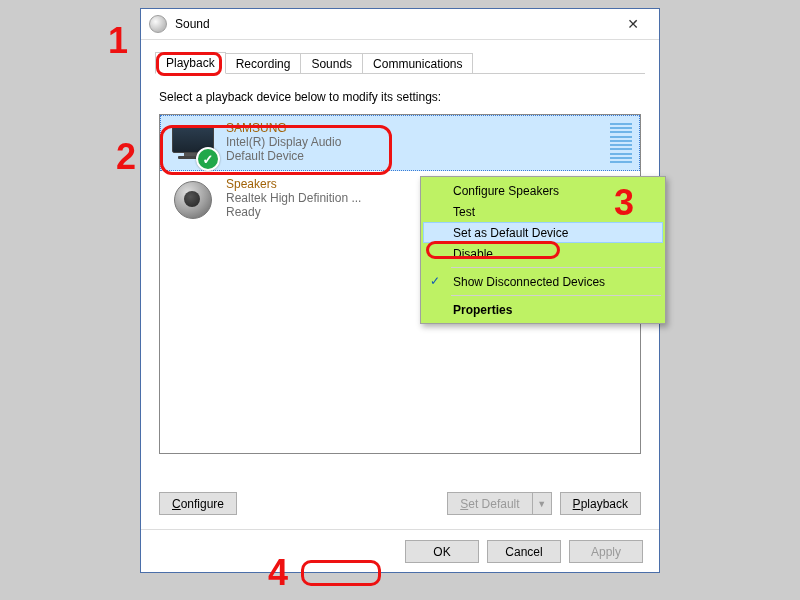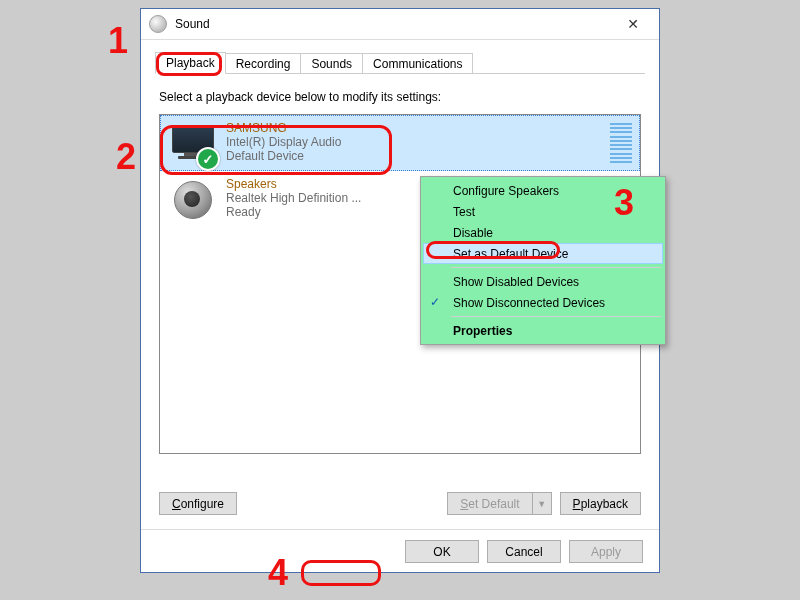--- a/index.html
+++ b/index.html
@@ -32,21 +32,21 @@
 .lower-btns{position:absolute;left:18px;right:18px;bottom:58px;display:flex;align-items:center;gap:8px}
 .spacer{flex:1}
 .btn{height:23px;padding:0 12px;background:#e1e1e1;border:1px solid #adadad;cursor:pointer;font-family:inherit;font-size:12px;display:inline-flex;align-items:center}
 .btn.disabled{color:#9a9a9a}
 .btn .ul{text-decoration:underline}
 .split-btn{display:inline-flex}
 .split-btn .btn{border-right:none}
 .split-btn .arrow{width:18px;border:1px solid #adadad;background:#e1e1e1;display:flex;align-items:center;justify-content:center;color:#9a9a9a;font-size:9px}
 .bottom-bar{position:absolute;left:0;right:0;bottom:0;height:44px;border-top:1px solid #ddd;display:flex;align-items:center;justify-content:flex-end;gap:8px;padding:0 16px;box-sizing:border-box}
 .bottom-bar .btn{min-width:74px;justify-content:center}
-.context-menu{position:absolute;left:420px;top:176px;width:240px;background:#86efac;border:1px solid #a0a0a0;box-shadow:2px 3px 6px rgba(0,0,0,.3);padding:3px 2px;font-size:12px;z-index:10}
+.context-menu{position:absolute;left:420px;top:176px;width:240px;background:#bef264;border:1px solid #a0a0a0;box-shadow:2px 3px 6px rgba(0,0,0,.3);padding:3px 2px;font-size:12px;z-index:10}
 .cm-item{display:flex;align-items:center;height:21px;padding-left:30px;padding-right:10px;position:relative;cursor:default}
 .cm-item.hl{background:#cce8ff;outline:1px solid #99d1ff;outline-offset:-1px}
 .cm-item .chk{position:absolute;left:7px;top:3px;color:#1259b4;font-size:12px}
 .cm-sep{height:1px;background:#d0d0d0;margin:3px 2px 3px 28px}
 .cm-item.bold{font-weight:bold}
 .callout{position:absolute;color:#e11;font-weight:bold;font-family:Arial,sans-serif;font-size:36px;pointer-events:none;z-index:50}
 .ring{position:absolute;border:3px solid #e11;border-radius:8px;pointer-events:none;z-index:40;box-sizing:border-box}
 </style>
 </head>
 <body>
@@ -134,30 +134,27 @@
     </div>
   </div>
 
   <div class="context-menu" id="ctx">
       <div class="cm-item">
         <span>Configure Speakers</span>
       </div>
       <div class="cm-item">
         <span>Test</span>
       </div>
+      <div class="cm-item hl">
+        <span>Set as Default Device</span>
+      </div>
       <div class="cm-item">
         <span>Disable</span>
       </div>
-      <div class="cm-item hl">
-        <span>Set as Default Device</span>
-      </div>
       <div class="cm-sep"></div>
-      <div class="cm-item">
-        <span>Show Disabled Devices</span>
-      </div>
       <div class="cm-item">
         <span class="chk">✓</span>
         <span>Show Disconnected Devices</span>
       </div>
       <div class="cm-sep"></div>
       <div class="cm-item bold">
         <span>Properties</span>
       </div>
     </div>
 

